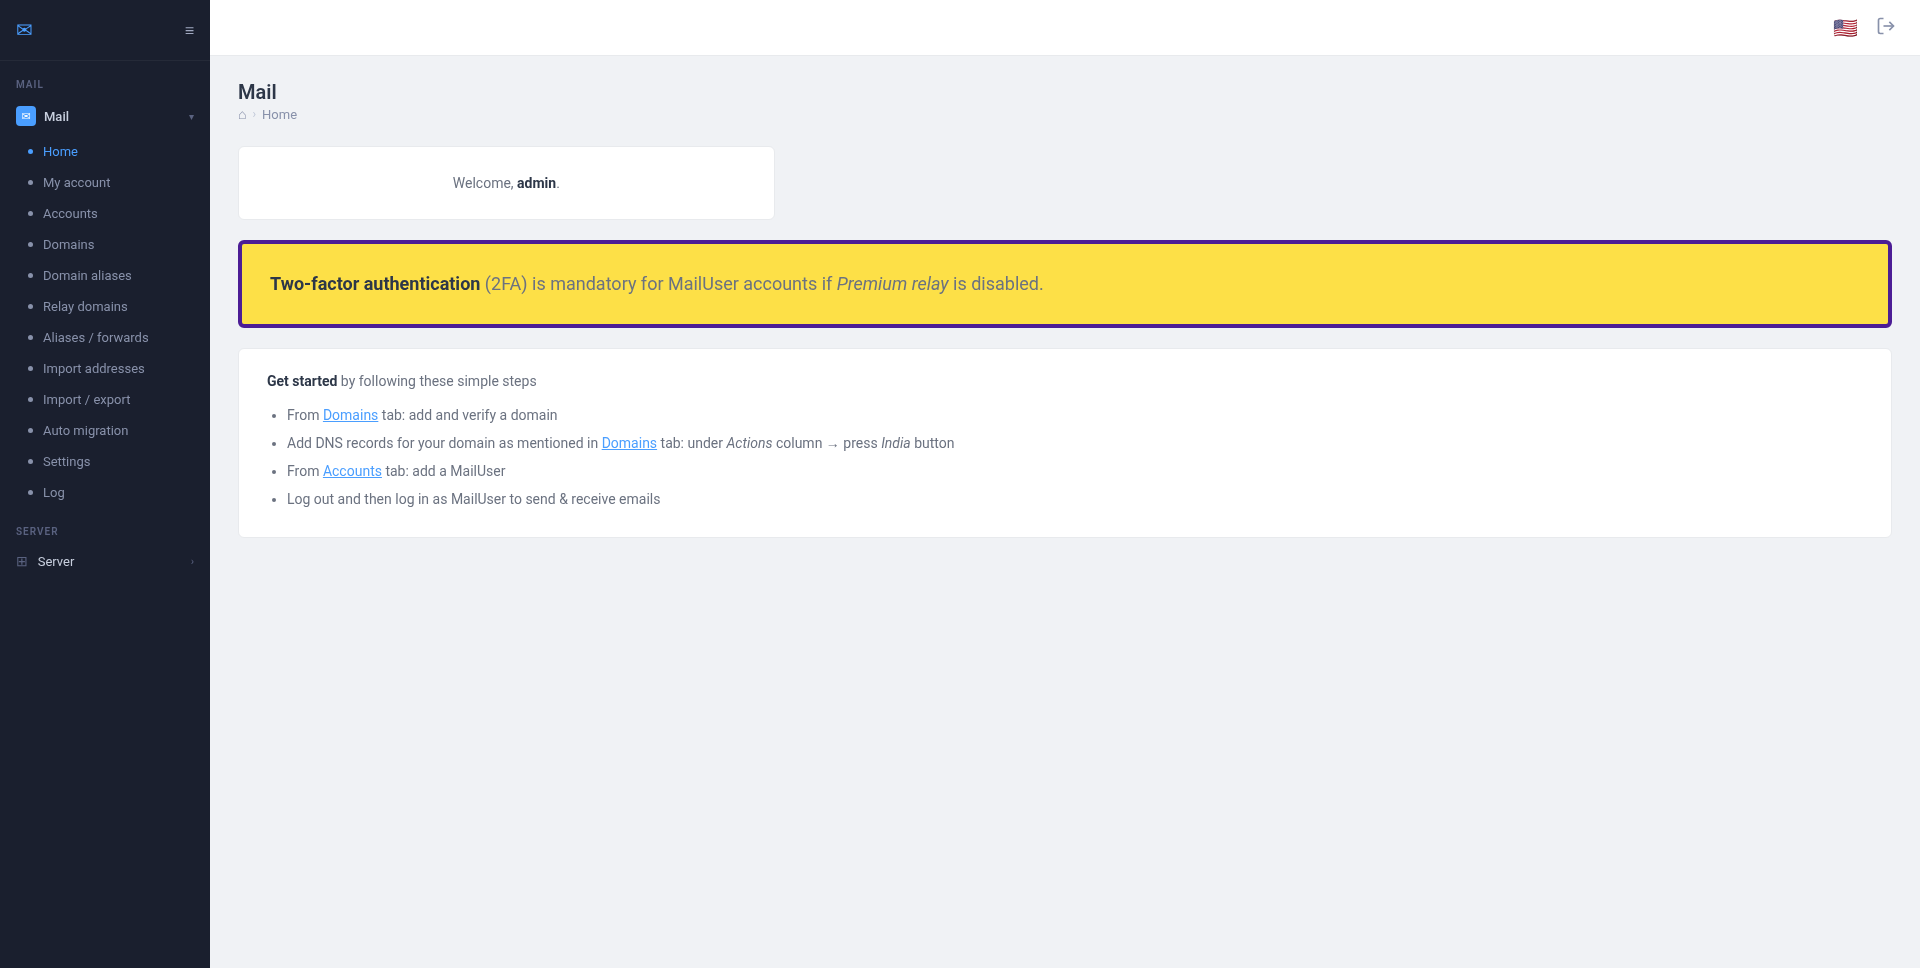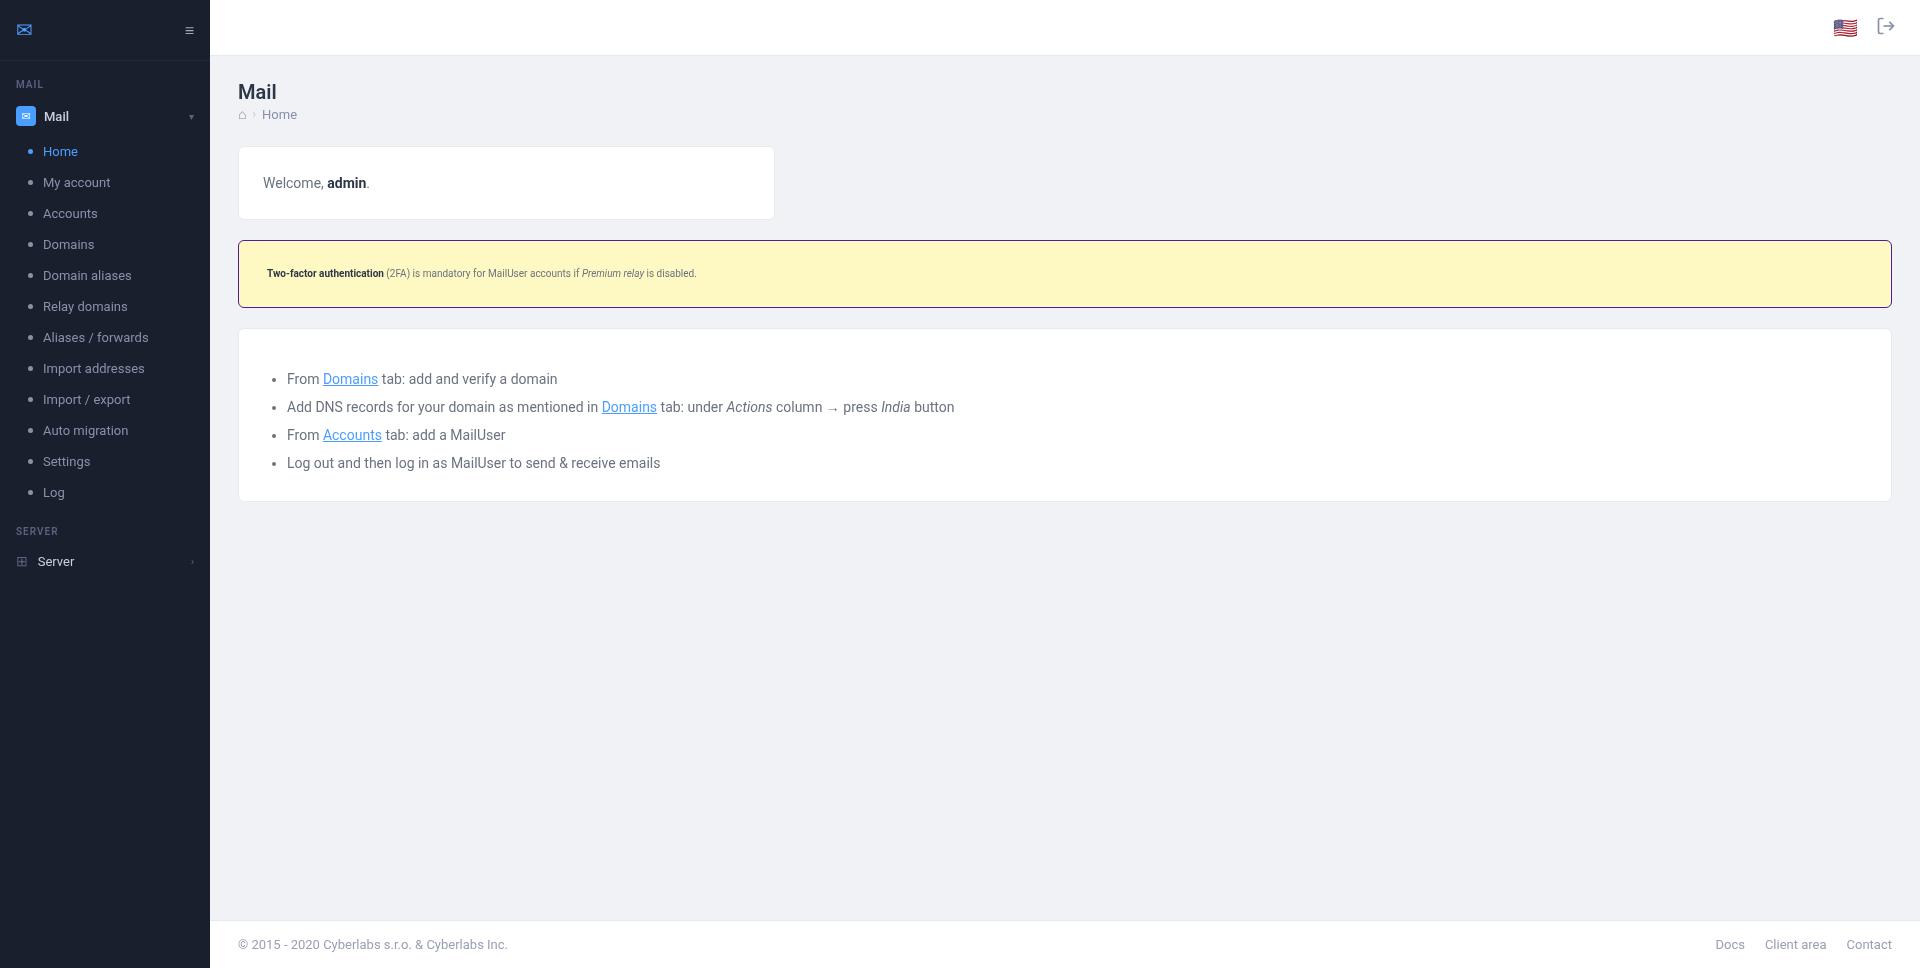--- a/index.html
+++ b/index.html
@@ -145,38 +145,39 @@
     }
     .breadcrumb-home-icon { font-size: 14px; color: #8891aa; }
     .breadcrumb-sep { color: #c0c8d8; font-size: 12px; }
     .breadcrumb-current { color: #8891aa; font-size: 13px; }
 
     
     .cards-row {
       display: grid;
       grid-template-columns: 1fr 1fr 1fr;
       gap: 22px;
+      text-align: center;
     }
     .card {
       background: white;
       border-radius: 6px;
       padding: 28px 24px;
       font-size: 14px;
       color: #6b7280;
       border: 1px solid #e8eaed;
     }
     .card strong { color: #2d3748; }
 
     
     .info-box {
-      background: #fef9c3;
+      background: #fde047;
       border-radius: 6px;
       padding: 24px 28px;
-      border: 1px solid #4c1d95;
-      font-size: 10px;
+      border: 4px solid #4c1d95;
+      font-size: 18px;
       color: #6b7280;
       line-height: 1.8;
     }
     .info-box strong { color: #2d3748; font-weight: 700; }
     .info-box em { font-style: italic; color: #6b7280; }
 
     
     .get-started-box {
       background: white;
       border-radius: 6px;
@@ -338,32 +339,27 @@
         </div>
       </div>
 
       <div class="info-box">
         <div>
           <strong>Two-factor authentication</strong><span> (2FA) is mandatory for MailUser accounts if </span><em>Premium relay</em><span> is disabled.</span>
         </div>
       </div>
 
       <div class="get-started-box">
+        <div>
+          <strong>Get started</strong><span> by following these simple steps</span>
+        </div>
         <ul>
           <li>From <a href="#">Domains</a> tab: add and verify a domain</li>
           <li>Add DNS records for your domain as mentioned in <a href="#">Domains</a> tab: under <em>Actions</em> column → press <em>India</em> button</li>
           <li>From <a href="#">Accounts</a> tab: add a MailUser</li>
           <li>Log out and then log in as MailUser to send &amp; receive emails</li>
         </ul>
       </div>
 
     </div>
 
-    <div class="footer">
-      <span>© 2015 - 2020 Cyberlabs s.r.o. &amp; Cyberlabs Inc.</span>
-      <div class="footer-links">
-        <a href="#">Docs</a>
-        <a href="#">Client area</a>
-        <a href="#">Contact</a>
-      </div>
-    </div>
   </div>
 </div>
 
 </body></html>

